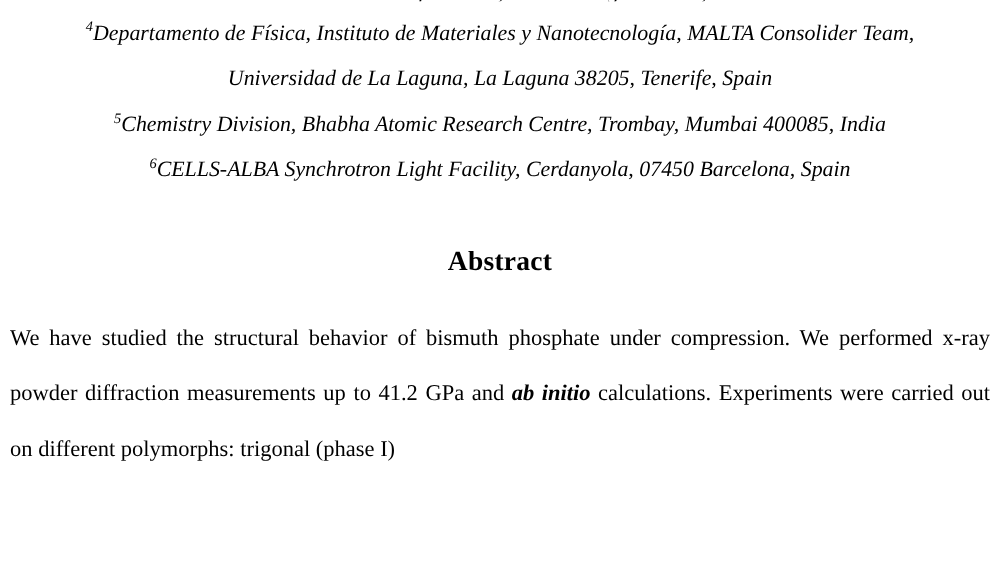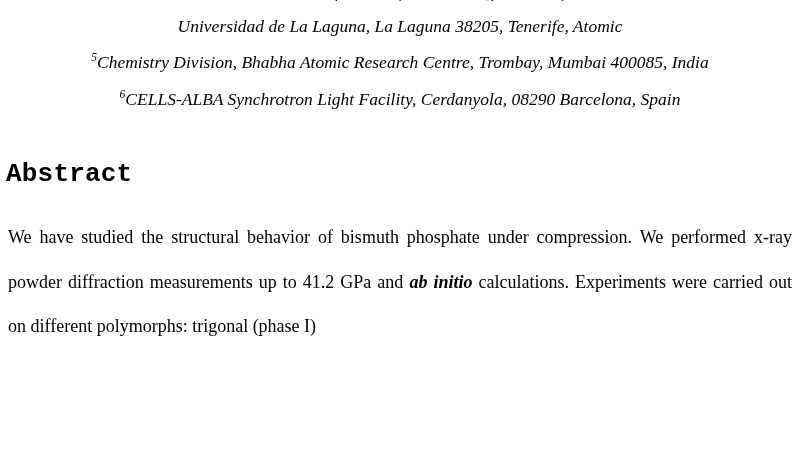--- a/index.html
+++ b/index.html
@@ -48,24 +48,24 @@
   }
   sup.aff-num {
     font-style: italic;
     font-size: 11.5px;
     vertical-align: super;
     line-height: 0;
   }
 
   
   .abstract-heading {
-    text-align: left;
+    text-align: center;
     font-weight: bold;
-    font-size: 26px;
-    font-family: Liberation Mono, monospace;
+    font-size: 22px;
+    font-family: Liberation Serif, serif;
     margin: 47px 0 0 0;
     letter-spacing: 0.2px;
   }
 
   
   .abstract-body {
     margin-top: 26px;
     font-size: 18px;
     text-align: justify;
     text-justify: inter-word;
@@ -92,26 +92,27 @@
 <body>
 
 <div class="page">
 
   <div class="affiliations">
 
     <div class="aff-line clipped">
       <span class="inner">Earth Sciences Department, Univ. College London, UK</span>
     </div>
 
+    <div class="aff-line"><sup class="aff-num">4</sup><span>Departamento de Física, Instituto de Materiales y Nanotecnología, MALTA Consolider Team,</span></div>
 
-    <div class="aff-line"><span>Universidad de La Laguna, La Laguna 38205, Tenerife, Atomic</span></div>
+    <div class="aff-line"><span>Universidad de La Laguna, La Laguna 38205, Tenerife, Spain</span></div>
 
     <div class="aff-line"><sup class="aff-num">5</sup><span>Chemistry Division, Bhabha Atomic Research Centre, Trombay, Mumbai 400085, India</span></div>
 
-    <div class="aff-line"><sup class="aff-num">6</sup><span>CELLS-ALBA Synchrotron Light Facility, Cerdanyola, 08290 Barcelona, Spain</span></div>
+    <div class="aff-line"><sup class="aff-num">6</sup><span>CELLS-ALBA Synchrotron Light Facility, Cerdanyola, 07450 Barcelona, Spain</span></div>
 
   </div>
 
   <h2 class="abstract-heading">Abstract</h2>
 
   <div class="abstract-body">
     <p><span>We have studied the structural behavior of bismuth phosphate under compression. We performed x-ray powder diffraction measurements up to 41.2 GPa and </span><i>ab initio</i><span> calculations. Experiments were carried out on different polymorphs: trigonal (phase I)</span></p>
   </div>
 
   <div class="bottom-clip"></div>

